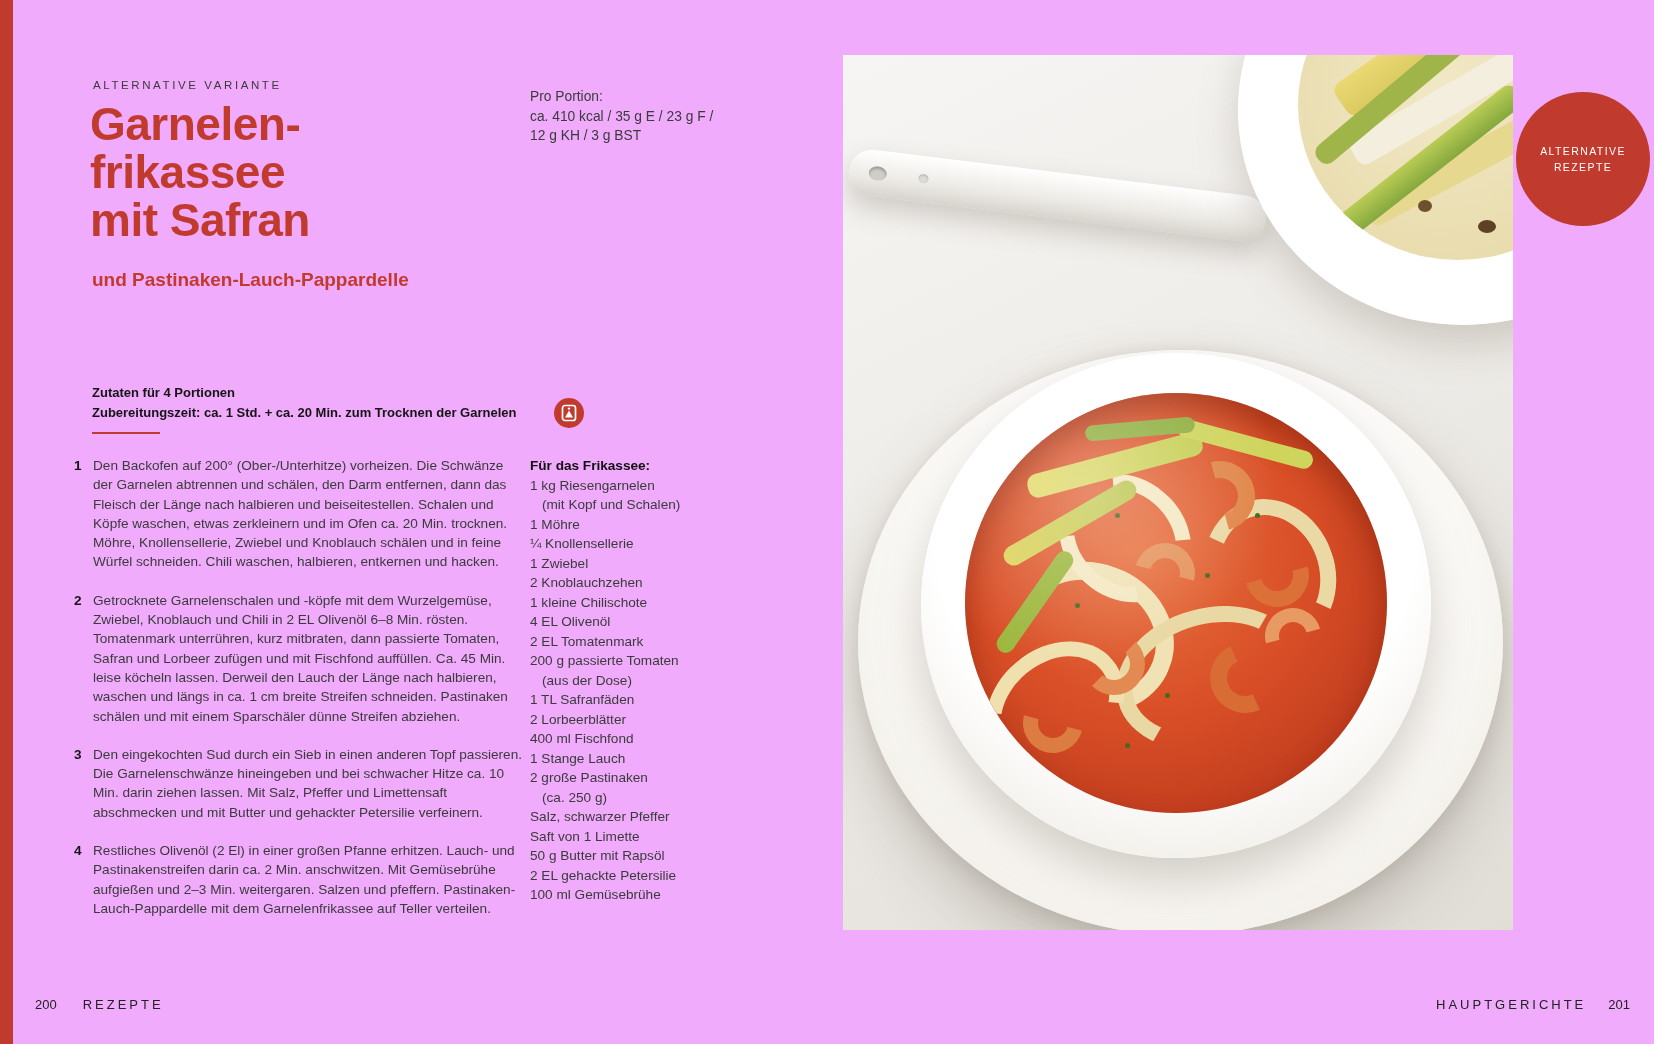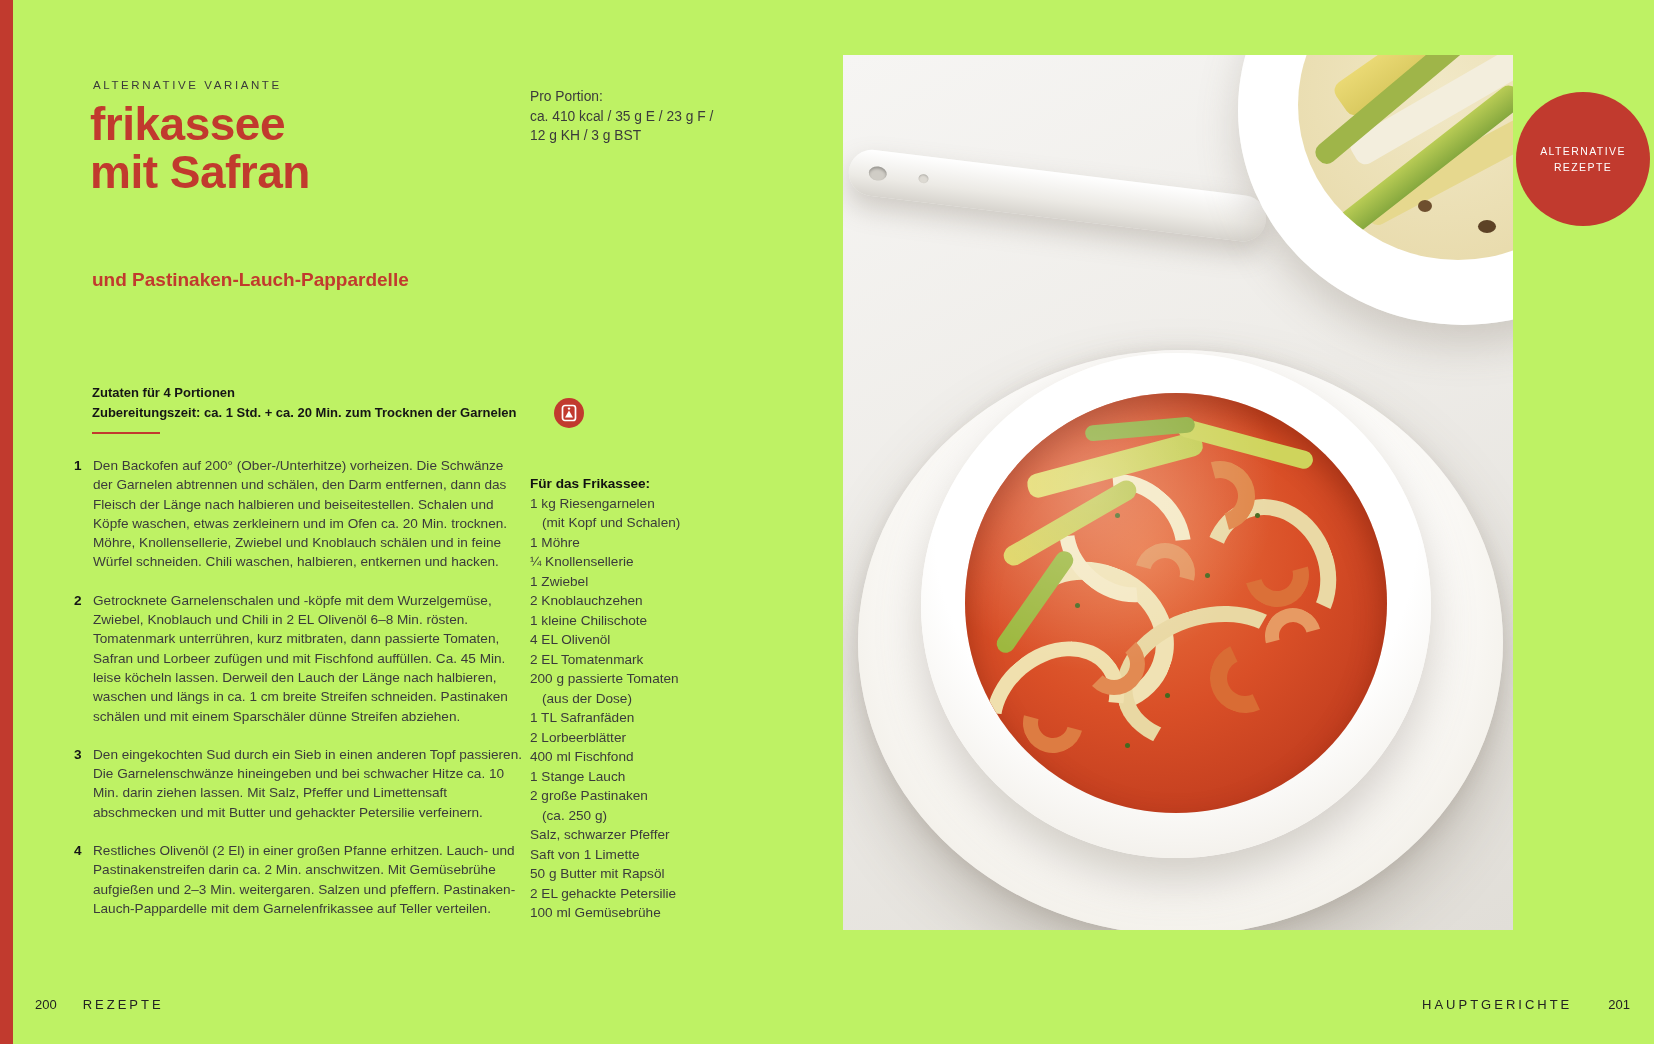--- a/index.html
+++ b/index.html
@@ -3,39 +3,39 @@
 <meta charset="utf-8">
 <style>
   :root{ --accent:#c13a2e; }
   *{box-sizing:border-box;}
   html,body{margin:0;padding:0;}
   body{
     width:1654px;height:1044px;overflow:hidden;background:#ffffff;
     font-family:"Liberation Sans",sans-serif;color:#3b3b3b;
     -webkit-font-smoothing:antialiased;
   }
-  .page{position:relative;width:1654px;height:1044px;background:#bef264;overflow:hidden;}
+  .page{position:relative;width:1654px;height:1044px;background:#f0abfc;overflow:hidden;}
 
   .spine{position:absolute;left:0;top:0;width:13px;height:1044px;background:var(--accent);}
 
   .eyebrow{position:absolute;left:93px;top:79px;font-size:11.5px;letter-spacing:2.6px;color:#3a3a3a;}
   .title{position:absolute;left:90px;top:100px;color:var(--accent);font-weight:700;font-size:46px;line-height:48px;letter-spacing:-0.5px;}
   .subtitle{position:absolute;left:92px;top:269px;color:var(--accent);font-weight:700;font-size:19px;}
 
   .nutrition{position:absolute;left:530px;top:87px;font-size:13.8px;line-height:19.5px;color:#3b3b3b;}
 
   .meta{position:absolute;left:92px;top:383px;font-size:13px;line-height:19.5px;font-weight:700;color:#151515;}
   .rule{position:absolute;left:92px;top:432px;width:68px;height:2px;background:var(--accent);}
 
   .steps{position:absolute;left:74px;top:456px;width:450px;}
   .step{display:flex;margin-bottom:19px;}
   .step-num{flex:none;width:19px;font-weight:700;color:#151515;font-size:13.6px;line-height:19.3px;}
   .step-text{flex:1;font-size:13.6px;line-height:19.3px;color:#3b3b3b;max-width:432px;}
 
-  .ingredients{position:absolute;left:530px;top:456px;width:260px;font-size:13.6px;line-height:19.5px;margin-top:18px;}
+  .ingredients{position:absolute;left:530px;top:456px;width:260px;font-size:13.6px;line-height:19.5px;}
   .ing-heading{font-weight:700;color:#111;margin-bottom:0;}
   .ing{color:#3b3b3b;}
   .ing-indent{padding-left:12px;}
 
   .prep-icon{position:absolute;left:554px;top:398px;width:30px;height:30px;}
 
   
   .photo{
     position:absolute;left:843px;top:55px;width:670px;height:875px;overflow:hidden;
     background:linear-gradient(155deg,#f6f5f3 0%,#eeece8 45%,#e1ded8 100%);
@@ -87,33 +87,34 @@
 
   .badge{
     position:absolute;left:1516px;top:92px;width:134px;height:134px;border-radius:50%;
     background:var(--accent);color:#fff;display:flex;flex-direction:column;
     align-items:center;justify-content:center;text-align:center;
     font-size:10.5px;letter-spacing:1.4px;line-height:16px;
   }
 
   .footer{position:absolute;top:997px;font-size:13px;color:#222;}
   .footer-left{left:35px;display:flex;gap:26px;align-items:baseline;}
-  .footer-right{right:24px;display:flex;gap:36px;align-items:flex-end;}
+  .footer-right{right:24px;display:flex;gap:22px;align-items:flex-end;}
   .footer .sec{letter-spacing:3px;}
 </style>
 </head>
 <body>
 
 <div class="page">
 
   <div class="spine"></div>
 
   <div class="eyebrow">ALTERNATIVE VARIANTE</div>
 
   <div class="title">
+    <div>Garnelen-</div>
     <div>frikassee</div>
     <div>mit Safran</div>
   </div>
 
   <div class="subtitle">und Pastinaken-Lauch-Pappardelle</div>
 
   <div class="nutrition">
     <div>Pro Portion:</div>
     <div>ca. 410 kcal / 35 g E / 23 g F /</div>
     <div>12 g KH / 3 g BST</div>

